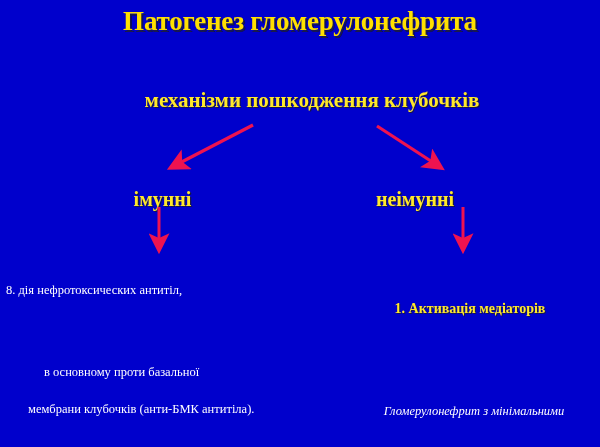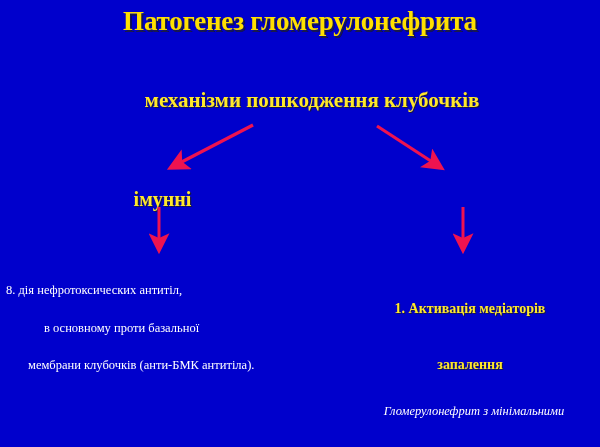--- a/index.html
+++ b/index.html
@@ -70,21 +70,21 @@
     left: 2px;
     top: 259px;
     width: 300px;
     font-size: 12.5px;
     color: #ffffff;
     line-height: 1.0;
   }
   #left-col .line { display: block; white-space: pre; }
   #left-col .lead   { margin-bottom: 21px; }
   #left-col .ind1   { padding-left: 4px; }
-  #left-col .ind2   { padding-left: 42px; }
+  #left-col .ind2   { padding-left: 42px; margin-top: 44px; }
   #left-col .ind3   { padding-left: 26px; }
 
   
   #right-col {
     left: 358px;
     top: 262px;
     width: 224px;
     text-align: center;
     font-size: 14px;
     font-weight: bold;
@@ -127,20 +127,21 @@
     <defs>
       <marker id="mk-dr" markerWidth="7" markerHeight="7" refX="5.2" refY="3.5" orient="auto">
         <path d="M0,0 L7,3.5 L0,7 L1.6,3.5 Z" fill="#EE1350"></path>
       </marker>
     </defs>
     <line x1="7" y1="4" x2="70" y2="45" stroke="#EE1350" stroke-width="3.2" marker-end="url(#mk-dr)"></line>
   </svg>
 
   <div class="txt branch" id="branch-left">імунні</div>
 
+  <div class="txt branch" id="branch-right">неімунні</div>
 
   <svg class="arrow-svg" id="arrow-down-left" width="24" height="52" viewBox="0 0 24 52">
     <defs>
       <marker id="mk-vl" markerWidth="7" markerHeight="7" refX="4.6" refY="3.5" orient="auto">
         <path d="M0,0 L7,3.5 L0,7 L1.6,3.5 Z" fill="#EE1350"></path>
       </marker>
     </defs>
     <line x1="11" y1="2" x2="11" y2="42" stroke="#EE1350" stroke-width="3" marker-end="url(#mk-vl)"></line>
   </svg>
 
@@ -155,21 +156,20 @@
 
   <div class="txt" id="left-col">
     <span class="line ind1">8. дія нефротоксических антитіл,</span>
     <span class="line ind2">в основному проти базальної</span>
     <span class="line ind3">мембрани клубочків (анти-БМК антитіла).</span>
     
   </div>
 
   <div class="txt" id="right-col">
     <span class="line">1. Активація медіаторів</span>
-    <span class="line">запалення</span>
   </div>
 
   <div class="txt" id="right-note">
     <span class="line">Гломерулонефрит з мінімальними</span>
     
     
   </div>
 
 </div>
 

